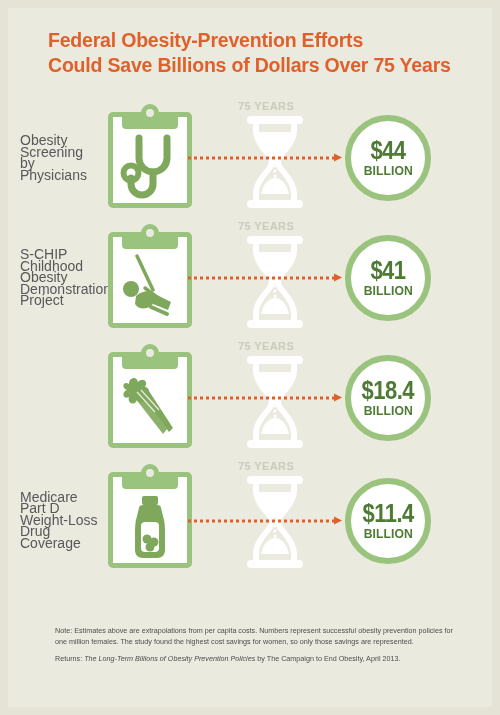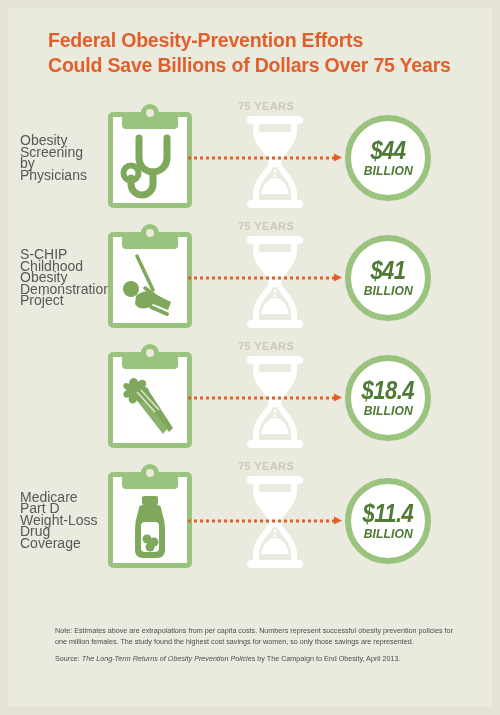--- a/index.html
+++ b/index.html
@@ -180,21 +180,20 @@
     height: 86px;
     margin-top: -43px;
     box-sizing: border-box;
     border: 6px solid #9ac37e;
     border-radius: 50%;
     background: #ffffff;
     display: flex;
     flex-direction: column;
     align-items: center;
     justify-content: center;
-    font-style: italic;
   }
   .value-amount {
     color: #4e7a34;
     font-size: 25px;
     font-weight: bold;
     line-height: 25px;
     letter-spacing: -0.6px;
     transform: scaleX(0.88);
   }
   .value-unit {
@@ -396,15 +395,15 @@
       <div class="value-circle">
         <div class="value-amount">$11.4</div>
         <div class="value-unit">BILLION</div>
       </div>
     </div>
 
   </div>
 
   <div class="footnotes">
     <div class="footnote-note">Note: Estimates above are extrapolations from per capita costs. Numbers represent successful obesity prevention policies for one million females. The study found the highest cost savings for women, so only those savings are represented.</div>
-    <div class="footnote-source"><span>Source: </span><span class="report-title">The Long-Term Returns of Obesity Prevention Policies</span><span> by The Campaign to End Obesity, April 2013.</span></div>
+    <div class="footnote-source"><span>Returns: </span><span class="report-title">The Long-Term Billions of Obesity Prevention Policies</span><span> by The Campaign to End Obesity, April 2013.</span></div>
   </div>
 </div>
 
 </body></html>

